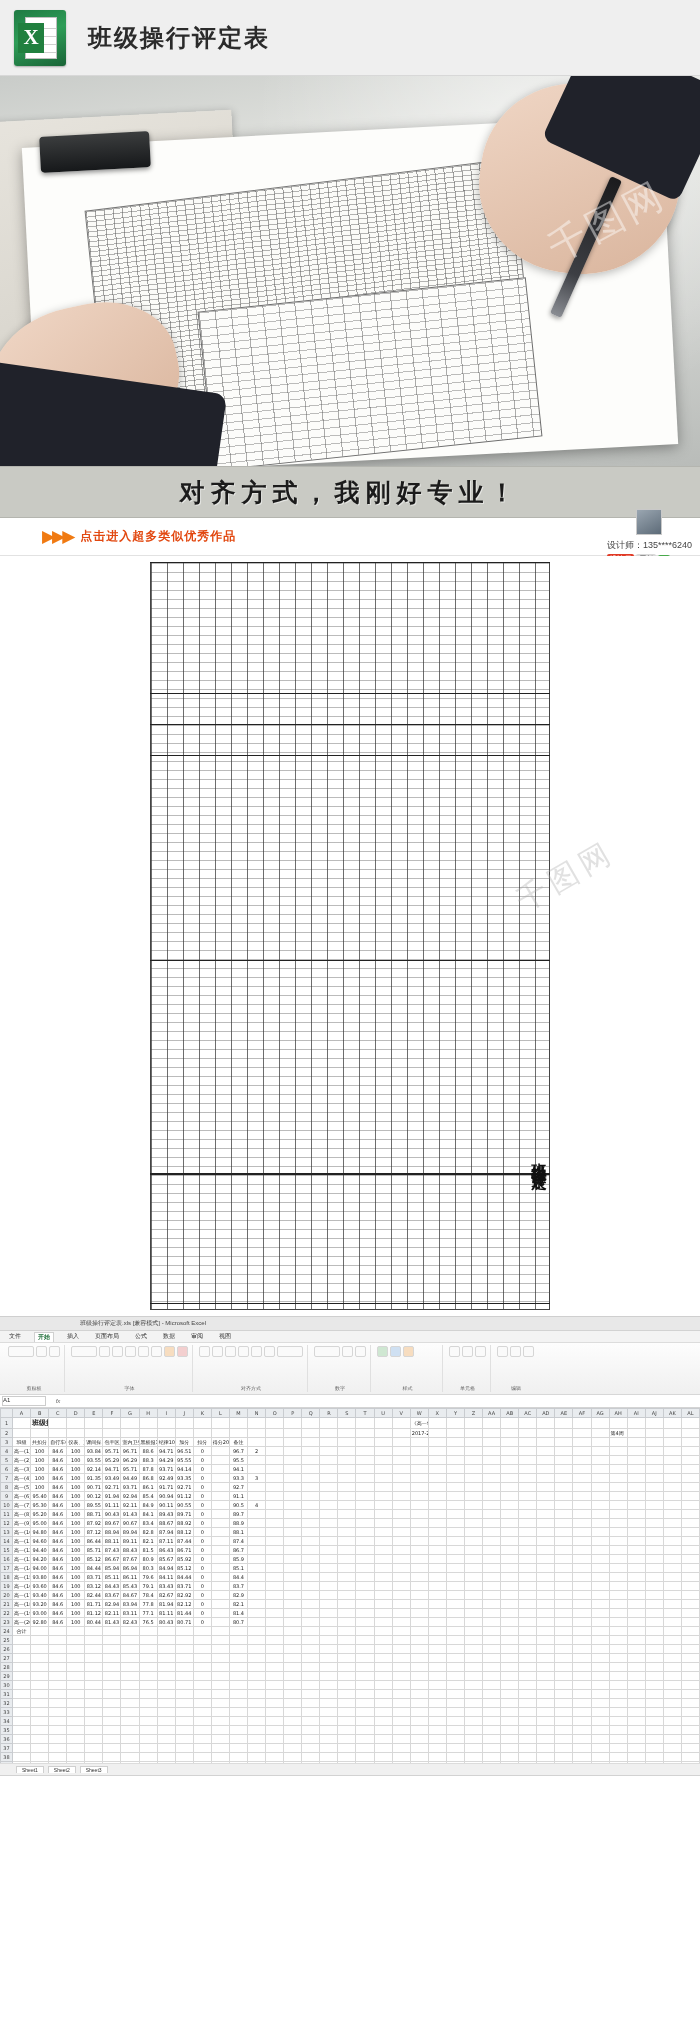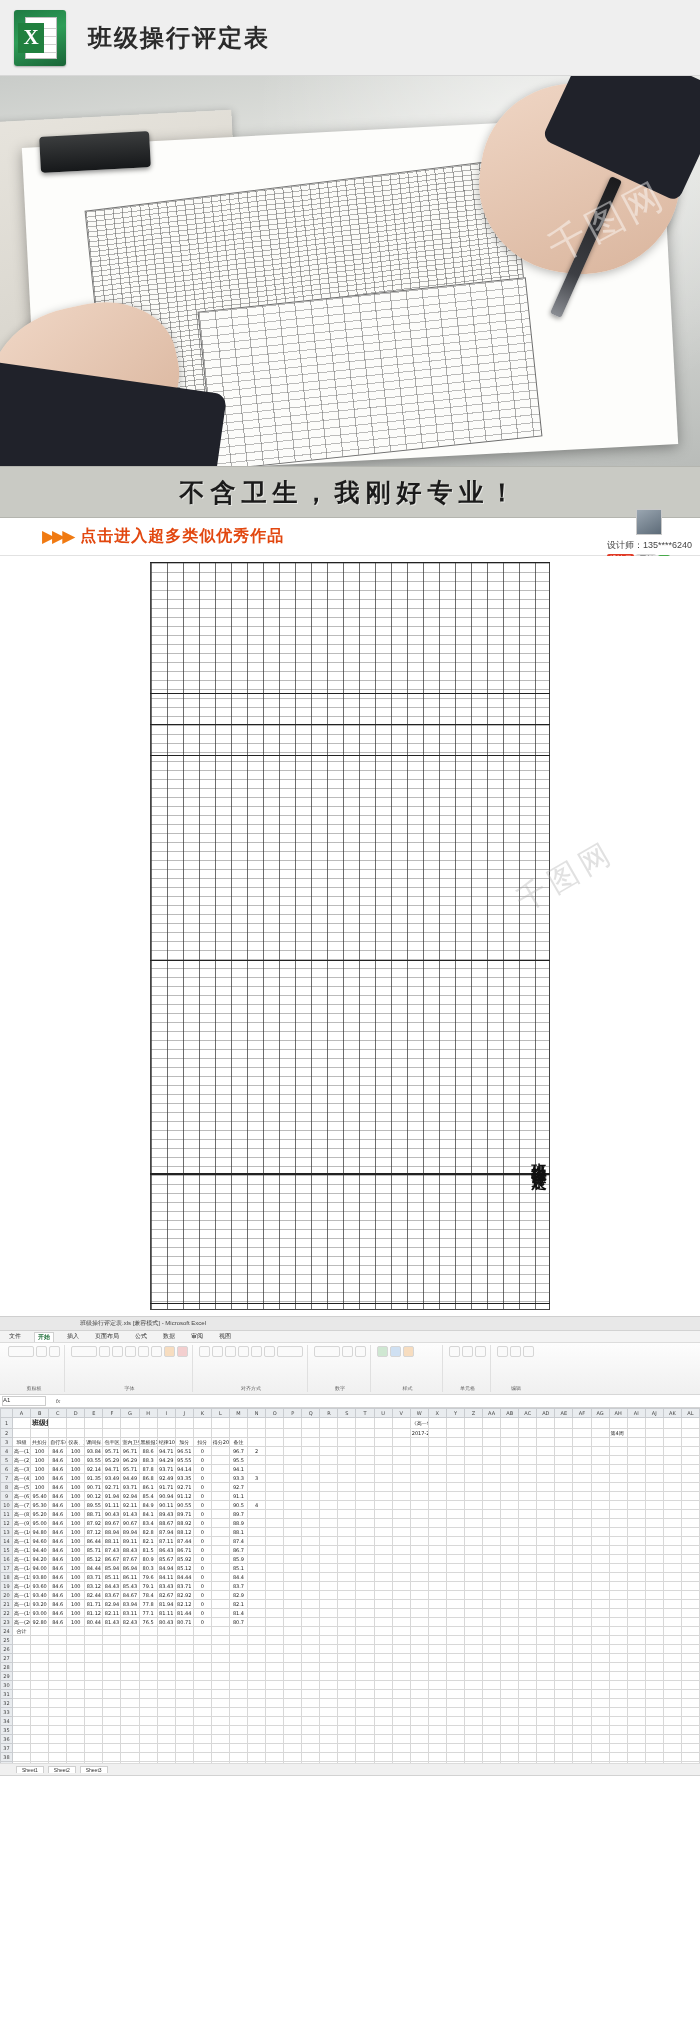--- a/index.html
+++ b/index.html
@@ -209,21 +209,21 @@
   }
   .cta .arrows {
     color: #f07a12;
     font-size: 17px;
     letter-spacing: -3px;
     margin-right: 8px;
     margin-left: 34px;
   }
   .cta .cta-text {
     color: #e2470f;
-    font-size: 16px;
+    font-size: 12px;
     font-weight: bold;
     font-family: Liberation Mono, monospace;
     letter-spacing: 1px;
   }
   .cta .designer {
     margin-left: auto;
     display: flex;
     align-items: center;
     gap: 4px;
     flex-direction: column;
@@ -465,21 +465,21 @@
     <div class="grid-doc2"></div>
     <div class="hand hand-right"></div>
     <div class="sleeve-r"></div>
     <div class="pen"></div>
     <div class="hand hand-left"></div>
     <div class="sleeve-l"></div>
     <div class="watermark">千图网</div>
   </div>
 
   <div class="slogan">
-    <span>不含卫生，我刚好专业！</span>
+    <span>对齐方式，我刚好专业！</span>
   </div>
 
   <div class="cta">
     <div class="arrows">▶▶▶</div>
     <div class="cta-text">点击进入超多类似优秀作品</div>
     <div class="designer">
       <div class="avatar"></div>
       <div class="dmeta">
         <div class="dname">设计师：135****6240</div>
         <div class="dbadges">

